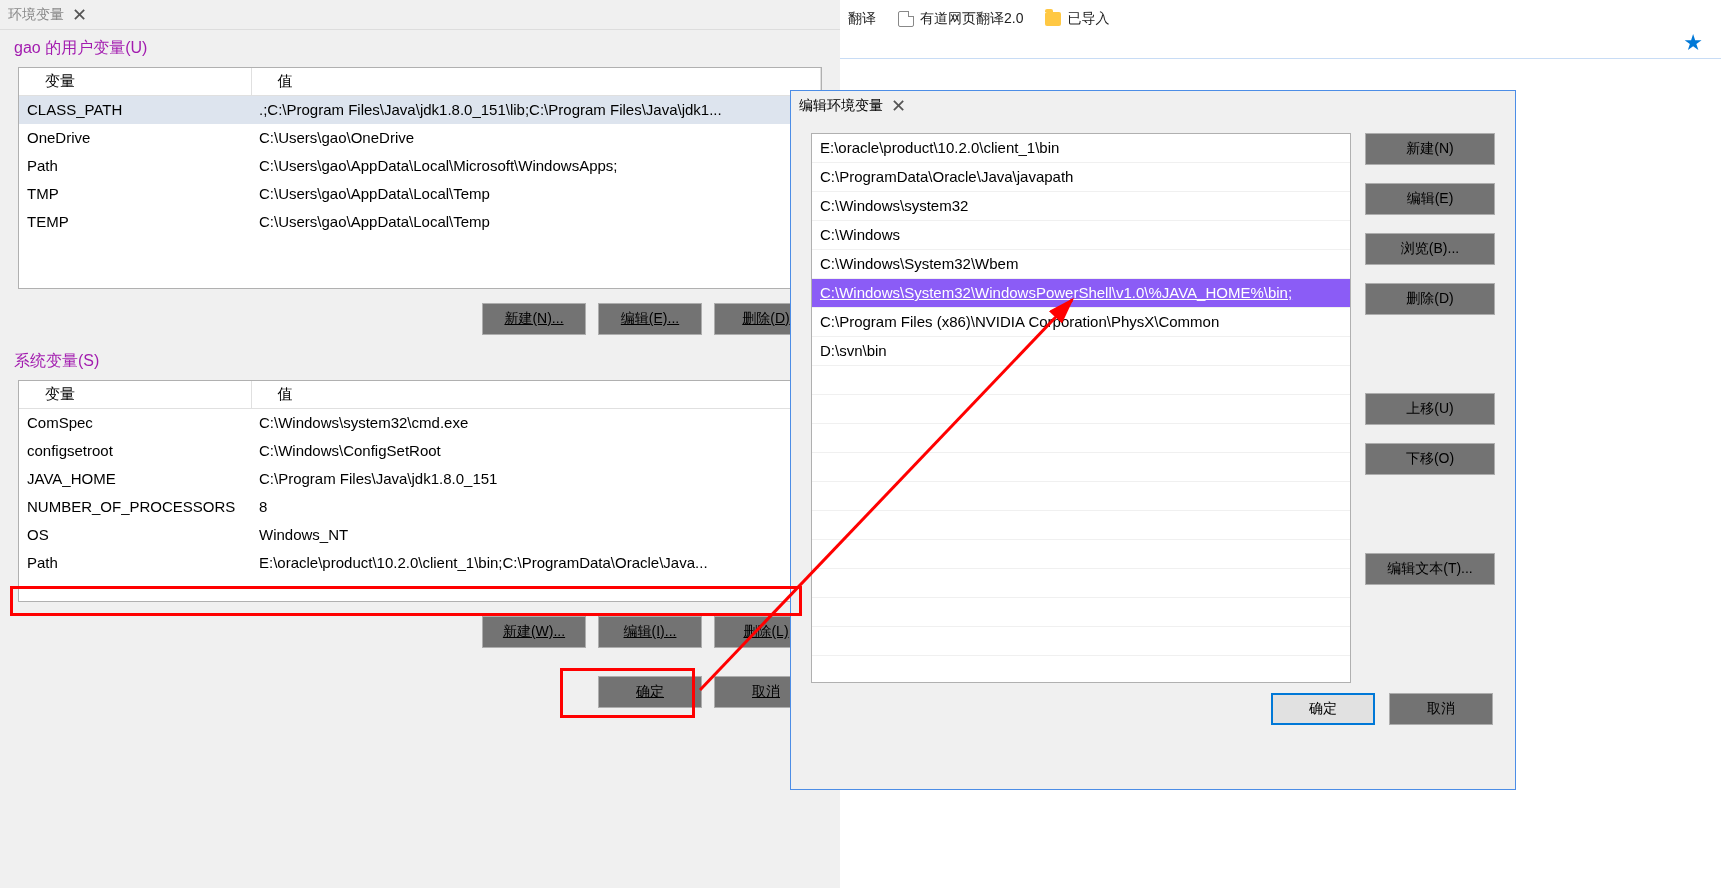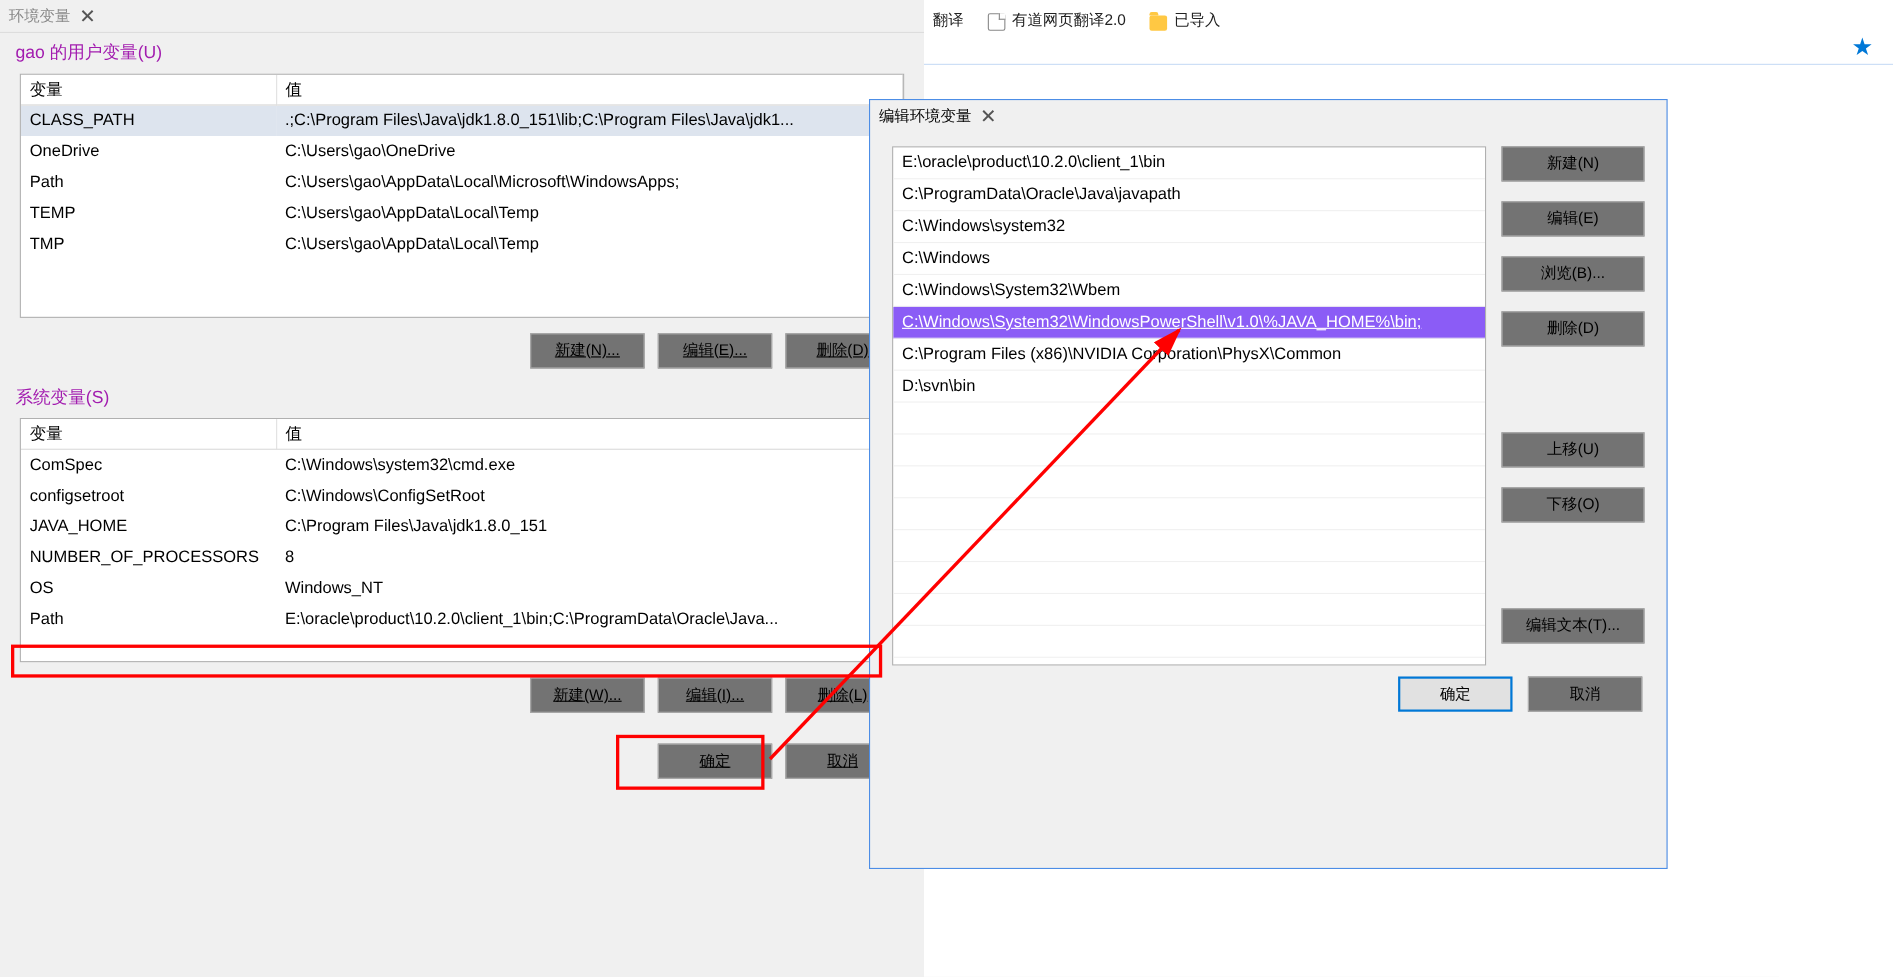--- a/index.html
+++ b/index.html
@@ -42,21 +42,21 @@
   .table-box {
     background: #fff;
     border: 1px solid #b0b0b0;
     margin: 4px 18px 0 18px;
     overflow: hidden;
   }
   .tbl { width: 100%; border-collapse: collapse; table-layout: fixed; }
   .tbl th {
     text-align: left;
     font-weight: normal;
-    padding: 4px 10px 4px 8px;
+    padding: 4px 10px 4px 26px;
     border-bottom: 1px solid #e0e0e0;
     border-right: 1px solid #e0e0e0;
     background: #fff;
     color: #000;
     font-size: 15px;
   }
   .tbl td {
     padding: 2px 8px 2px 8px;
     white-space: nowrap;
     overflow: hidden;
@@ -108,21 +108,21 @@
   .win-edit .title-bar { color: #000; }
   .edit-body {
     display: flex;
     gap: 14px;
     padding: 12px 20px 10px 20px;
   }
   .path-list {
     flex: 1;
     background: #fff;
     border: 1px solid #b0b0b0;
-    height: 472px;
+    height: 550px;
     overflow: hidden;
   }
   .path-list .item {
     padding: 2px 8px;
     font-size: 15px;
     line-height: 24px;
     white-space: nowrap;
     overflow: hidden;
     border-bottom: 1px solid #f0f0f0;
   }
@@ -141,21 +141,21 @@
     position: absolute;
     left: 840px; top: 0;
     width: 881px; height: 90px;
     background: #fff;
   }
   .bg-bookmarks {
     display:flex; align-items:center; gap: 22px;
     padding: 10px 0 0 8px;
     font-size: 14px; color: #222;
   }
-  .bm-item { display:flex; align-items:flex-end; gap:6px; }
+  .bm-item { display:flex; align-items:center; gap:6px; }
   .doc-icon { width:16px; height:16px; border:1px solid #888; border-radius:2px; position:relative; }
   .doc-icon::after { content:""; position:absolute; right:-1px; top:-1px; width:5px; height:5px; background:#fff; border-left:1px solid #888; border-bottom:1px solid #888; }
   .folder-icon { width:16px; height:14px; background:#ffc843; border-radius:2px; position:relative; }
   .folder-icon::before { content:""; position:absolute; left:0; top:-3px; width:8px; height:3px; background:#ffc843; border-radius:2px 2px 0 0;}
   .star { color:#0078d7; font-size:22px; position:absolute; right:18px; top:30px; }
   .bg-splitline { position:absolute; left:840px; right:0; top:58px; height:1px; background:#c8dcf5; }
 
   
   .anno {
     position: absolute;
@@ -218,25 +218,25 @@
           </tr>
           <tr>
             <td>OneDrive</td>
             <td>C:\Users\gao\OneDrive</td>
           </tr>
           <tr>
             <td>Path</td>
             <td>C:\Users\gao\AppData\Local\Microsoft\WindowsApps;</td>
           </tr>
           <tr>
+            <td>TMP</td>
+            <td>C:\Users\gao\AppData\Local\Temp</td>
+          </tr>
+          <tr>
             <td>TEMP</td>
-            <td>C:\Users\gao\AppData\Local\Temp</td>
-          </tr>
-          <tr>
-            <td>TMP</td>
             <td>C:\Users\gao\AppData\Local\Temp</td>
           </tr>
         </tbody>
     </table>
   </div>
   <div class="btn-row">
     <button class="btn">新建(N)...</button>
     <button class="btn">编辑(E)...</button>
     <button class="btn">删除(D)</button>
   </div>

